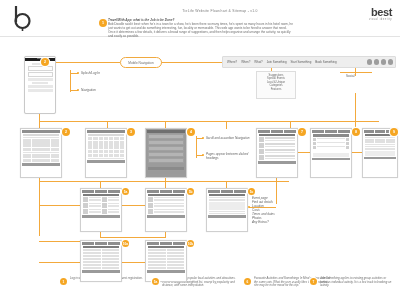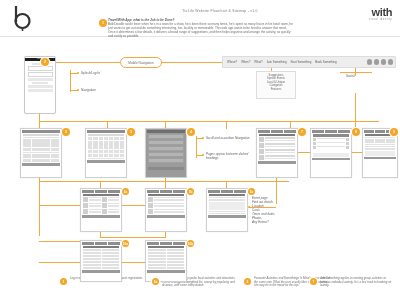--- a/index.html
+++ b/index.html
@@ -112,21 +112,21 @@
     <svg width="34" height="28" viewBox="0 0 34 28">
       <path d="M6 2 L6 18" stroke="#333" stroke-width="2.2" fill="none"></path>
       <circle cx="12.5" cy="17" r="7" stroke="#333" stroke-width="2.2" fill="none"></circle>
       <path d="M12.5 24 L12.5 27" stroke="#333" stroke-width="1.6" fill="none"></path>
     </svg>
   </div>
 
   <div class="doc-title">TieLife Website Flowchart &amp; Sitemap - v1.0</div>
 
   <div class="brand">
-    <div class="brand-word">with</div>
+    <div class="brand-word">best</div>
     <div class="brand-sub">visual identity</div>
   </div>
   <div class="head-rule"></div>
 
   <div class="mk" style="left:99px;top:19px;">1</div>
   <div class="intro">
     <div class="intro-txt"><b>Travel/With App: what is the Job to be Done?</b></div>
     <div class="intro-txt">Bob Doodle said it best: when he's in a town for a show, he's been there so many times, he's spent so many hours in his hotel room, he just wants to get out and do something interesting, fun, locality or memorable. This web app wants to be hired to answer that need. Once it determines a few details, it delivers a broad range of suggestions, and then helps organise and arrange the activity, so quickly and easily as possible.</div>
   </div>
 

